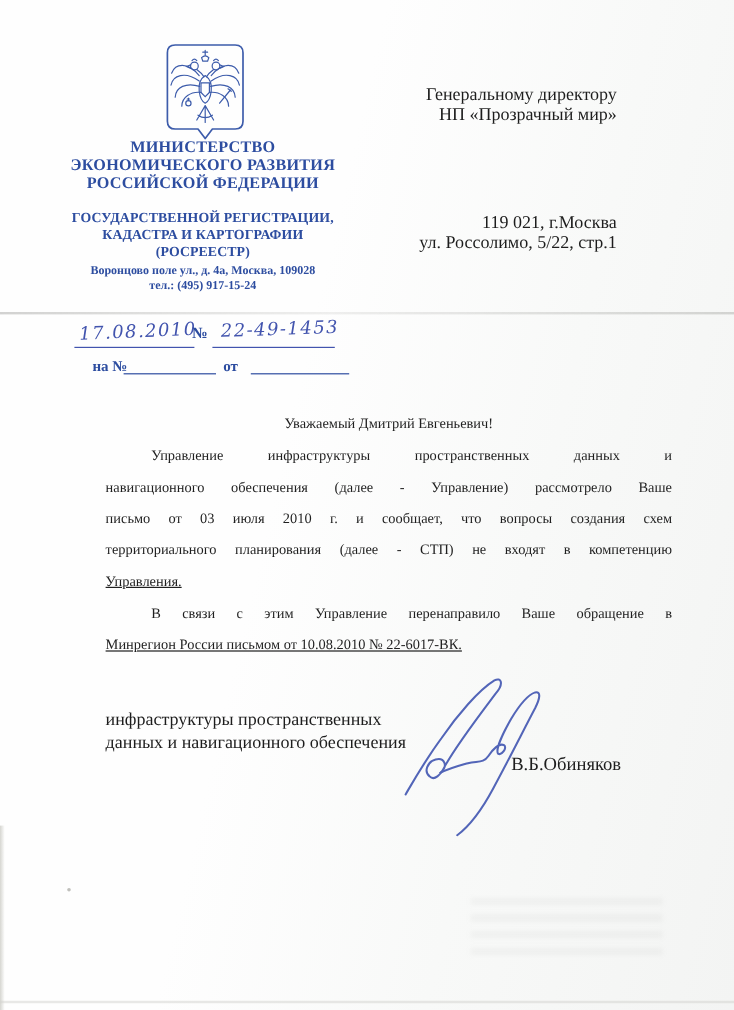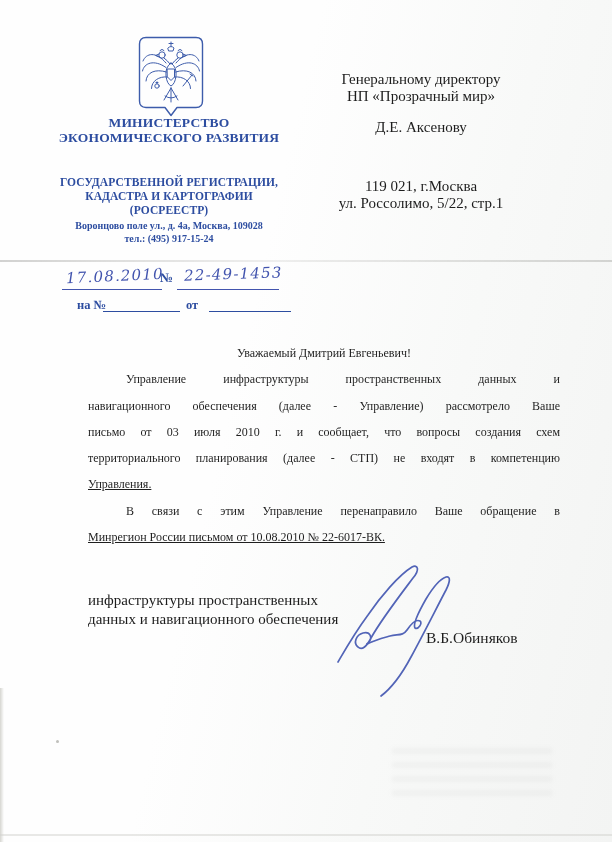--- a/index.html
+++ b/index.html
@@ -8,21 +8,21 @@
     position:relative;width:612px;height:842px;overflow:hidden;
     background:linear-gradient(103deg,#fefefe 40%,#f8f9f8 68%,#f3f4f3 100%);
   }
   
   .emblem{position:absolute;left:138px;top:36px;width:66px;height:84px;}
   .lh-block{position:absolute;left:28px;width:282px;text-align:center;color:#2d4da0;font-weight:bold;}
   .lh-ministry{top:116px;font-size:13.5px;line-height:14.8px;letter-spacing:.2px;}
   .lh-service{top:176px;font-size:11.5px;line-height:13.8px;letter-spacing:.1px;}
   .lh-address{top:220px;font-size:10px;line-height:12.5px;}
   
-  .rec{position:absolute;left:328px;width:186px;text-align:center;color:#1d1d1d;font-size:15px;line-height:17px;}
+  .rec{position:absolute;left:328px;width:186px;text-align:right;color:#1d1d1d;font-size:15px;line-height:17px;}
   .rec-org{top:71px;}
   .rec-name{top:119px;}
   .rec-addr{top:178px;}
   
   .scanline{position:absolute;left:0;top:260px;width:612px;height:2px;
     background:linear-gradient(to right,rgba(145,145,142,.40),rgba(170,170,166,.18) 45%,rgba(148,148,144,.36));
     filter:blur(.4px);}
   .hw{position:absolute;font-family:"DejaVu Serif",serif;font-style:italic;color:#4254ae;font-size:15px;letter-spacing:1.2px;white-space:nowrap;}
   .hw-date{left:66px;top:267px;transform:rotate(-2.5deg);}
   .hw-num{left:184px;top:265px;transform:rotate(-2deg);}
@@ -87,38 +87,38 @@
       <path d="M33,52 L26,64 M33,52 L33,66 M33,52 L40,64 M27,60 q6,4 12,0"></path>
 
       <circle cx="19" cy="50" r="2.2"></circle>
       <path d="M19,47.8 v-2 M18,46.5 h2 M45,50 L54,39 M52,38 l3,2"></path>
     </g>
   </svg>
 
   <div class="lh-block lh-ministry">
     <div>МИНИСТЕРСТВО</div>
     <div>ЭКОНОМИЧЕСКОГО РАЗВИТИЯ</div>
+    <div>РОССИЙСКОЙ ФЕДЕРАЦИИ</div>
   </div>
 
   <div class="lh-block lh-service">
     <div>ГОСУДАРСТВЕННОЙ РЕГИСТРАЦИИ,</div>
     <div>КАДАСТРА И КАРТОГРАФИИ</div>
     <div>(РОСРЕЕСТР)</div>
   </div>
 
   <div class="lh-block lh-address">
     <div>Воронцово поле ул., д. 4а, Москва, 109028</div>
     <div>тел.: (495) 917-15-24</div>
   </div>
 
   <div class="rec rec-org">
     <div>Генеральному директору</div>
     <div>НП «Прозрачный мир»</div>
   </div>
-  <div class="rec rec-name">Д.Е. Аксенову</div>
   <div class="rec rec-addr">
     <div>119 021, г.Москва</div>
     <div>ул. Россолимо, 5/22, стр.1</div>
   </div>
 
   <div class="scanline"></div>
 
   <div class="hw hw-date">17.08.2010</div>
   <div class="uline ul-date"></div>
   <div class="no-sign">№</div>

